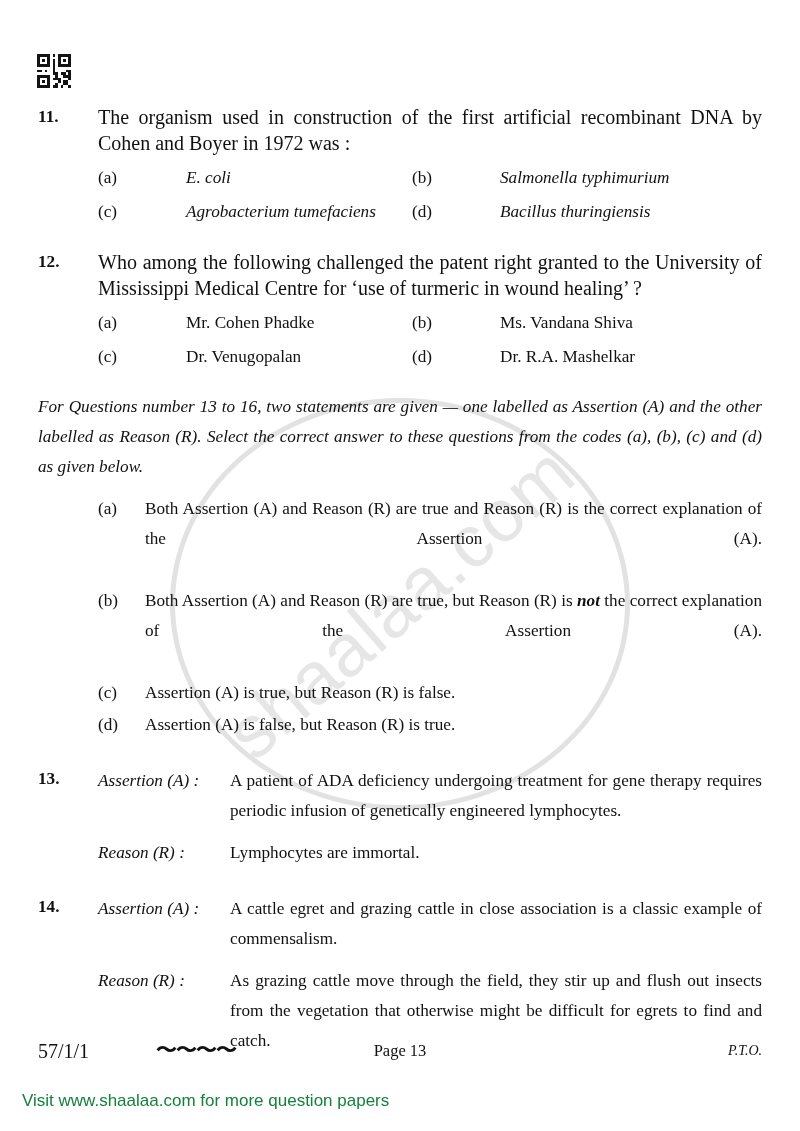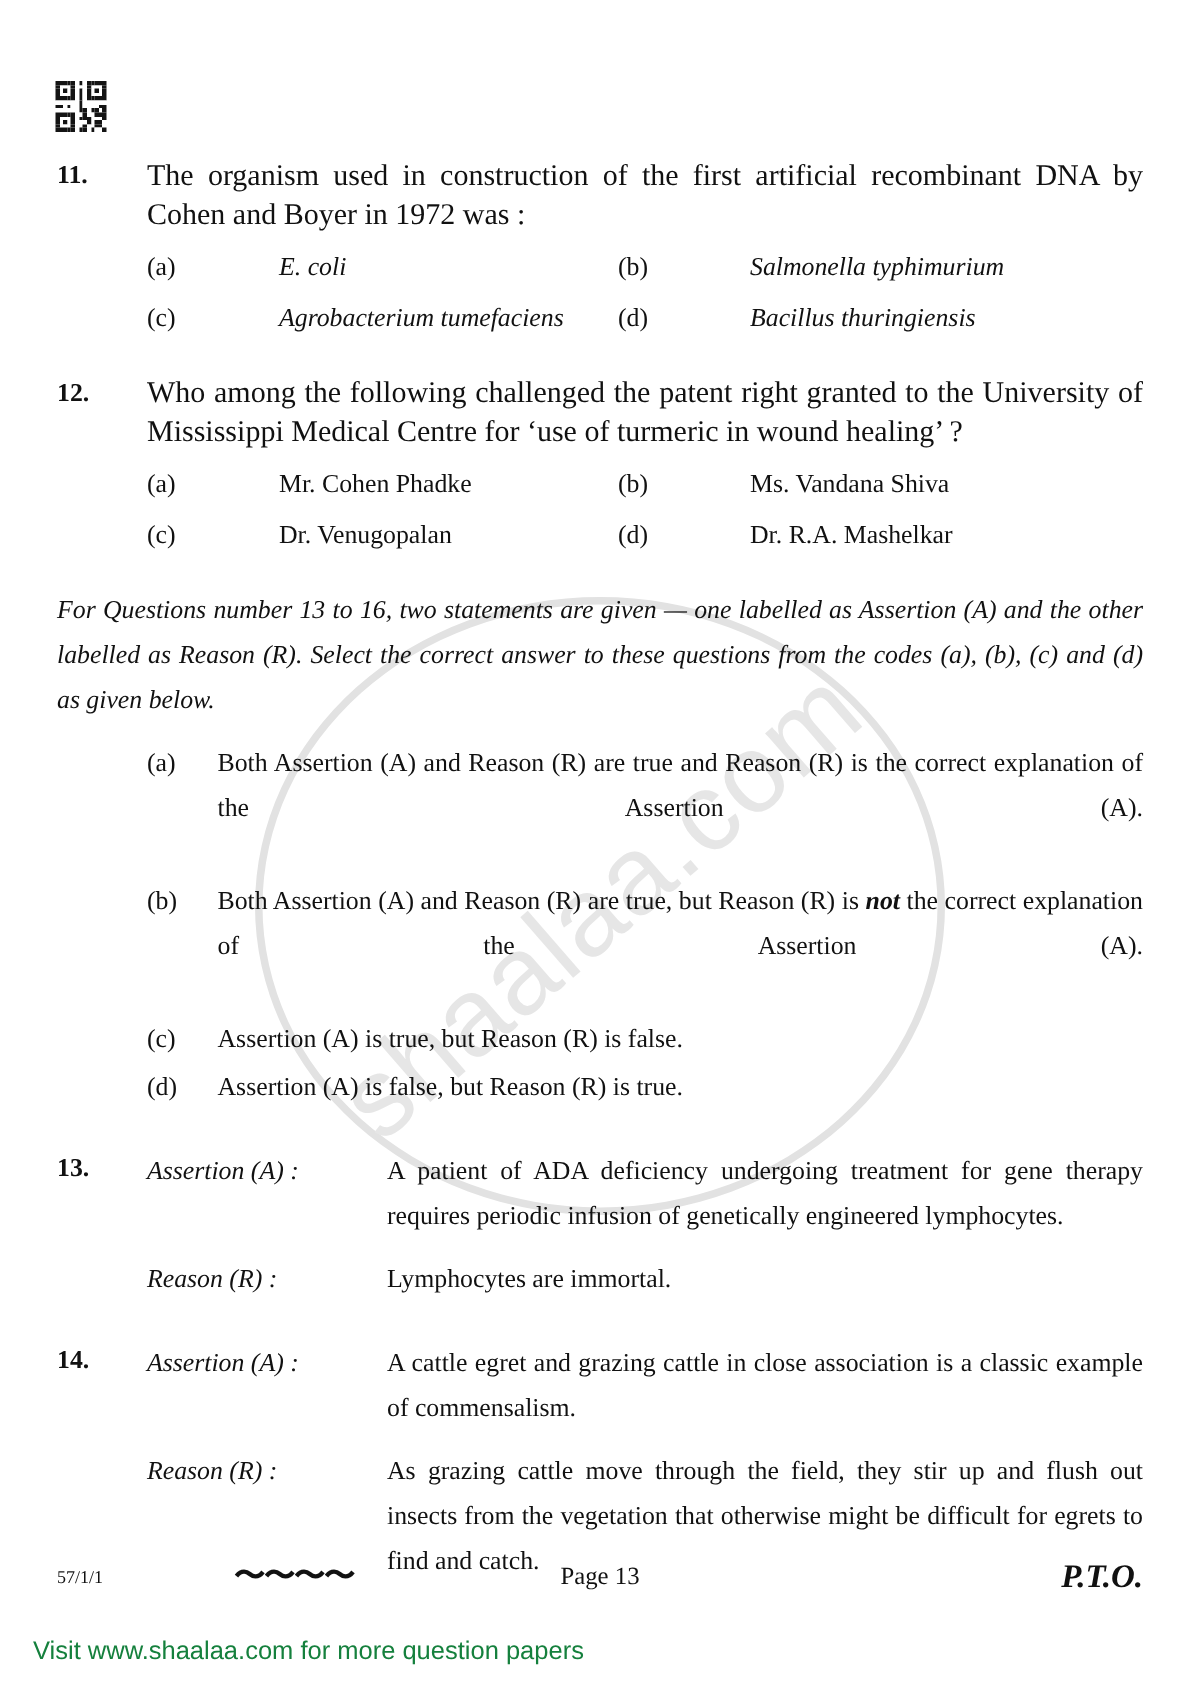--- a/index.html
+++ b/index.html
@@ -110,21 +110,21 @@
   .codes{ margin-top:12px; padding-left:60px; }
   .code-row{ display:flex; font-size:17.2px; line-height:30px; margin-bottom:2px; }
   .code-key{ width:47px; flex:0 0 47px; }
   .code-val{ flex:1 1 auto; width:617px; text-align:justify; text-justify:inter-word; }
   .code-val.just-two::after{ content:""; display:inline-block; width:100%; }
   b.bi{ font-weight:bold; font-style:italic; }
 
   
   .ar-q{ margin-top:26px; display:flex; }
   .ar-rows{ flex:1 1 auto; }
-  .ar-row{ display:flex; margin-bottom:0;gap:28px; }
+  .ar-row{ display:flex; margin-bottom:0; }
   .ar-row + .ar-row{ margin-top:12px; }
   .ar-label{
     width:132px; flex:0 0 132px;
     font-style:italic;
     font-size:17.2px;
     line-height:30px;
   }
   .ar-content{
     flex:1 1 auto;
     font-size:17.2px;
@@ -136,38 +136,38 @@
 
   
   #footer{
     position:absolute;
     left:38px; top:1039px;
     width:724px;
     height:24px;
   }
   #footer .f-code{
     position:absolute; left:0; top:0;
-    font-size:12px; line-height:24px;
+    font-size:20px; line-height:24px;
   }
   #footer .f-waves{
     position:absolute; left:118px; top:-1px;
     font-size:21px; line-height:24px;
     font-weight:bold;
     letter-spacing:-1px;
     font-family:"DejaVu Sans", sans-serif;
   }
   #footer .f-page{
     position:absolute; left:0; top:0;
     width:724px; text-align:center;
     font-size:16.5px; line-height:24px;
   }
   #footer .f-pto{
     position:absolute; right:0; top:0;
-    font-size:22px; line-height:24px;
-    font-style:italic; font-weight:bold;
+    font-size:14px; line-height:24px;
+    font-style:italic; font-weight:normal;
   }
 
   #promo{
     position:absolute;
     left:22px; top:1090px;
     font-family:"Liberation Sans", sans-serif;
     font-size:17px;
     line-height:22px;
     color:#15803d;
   }

